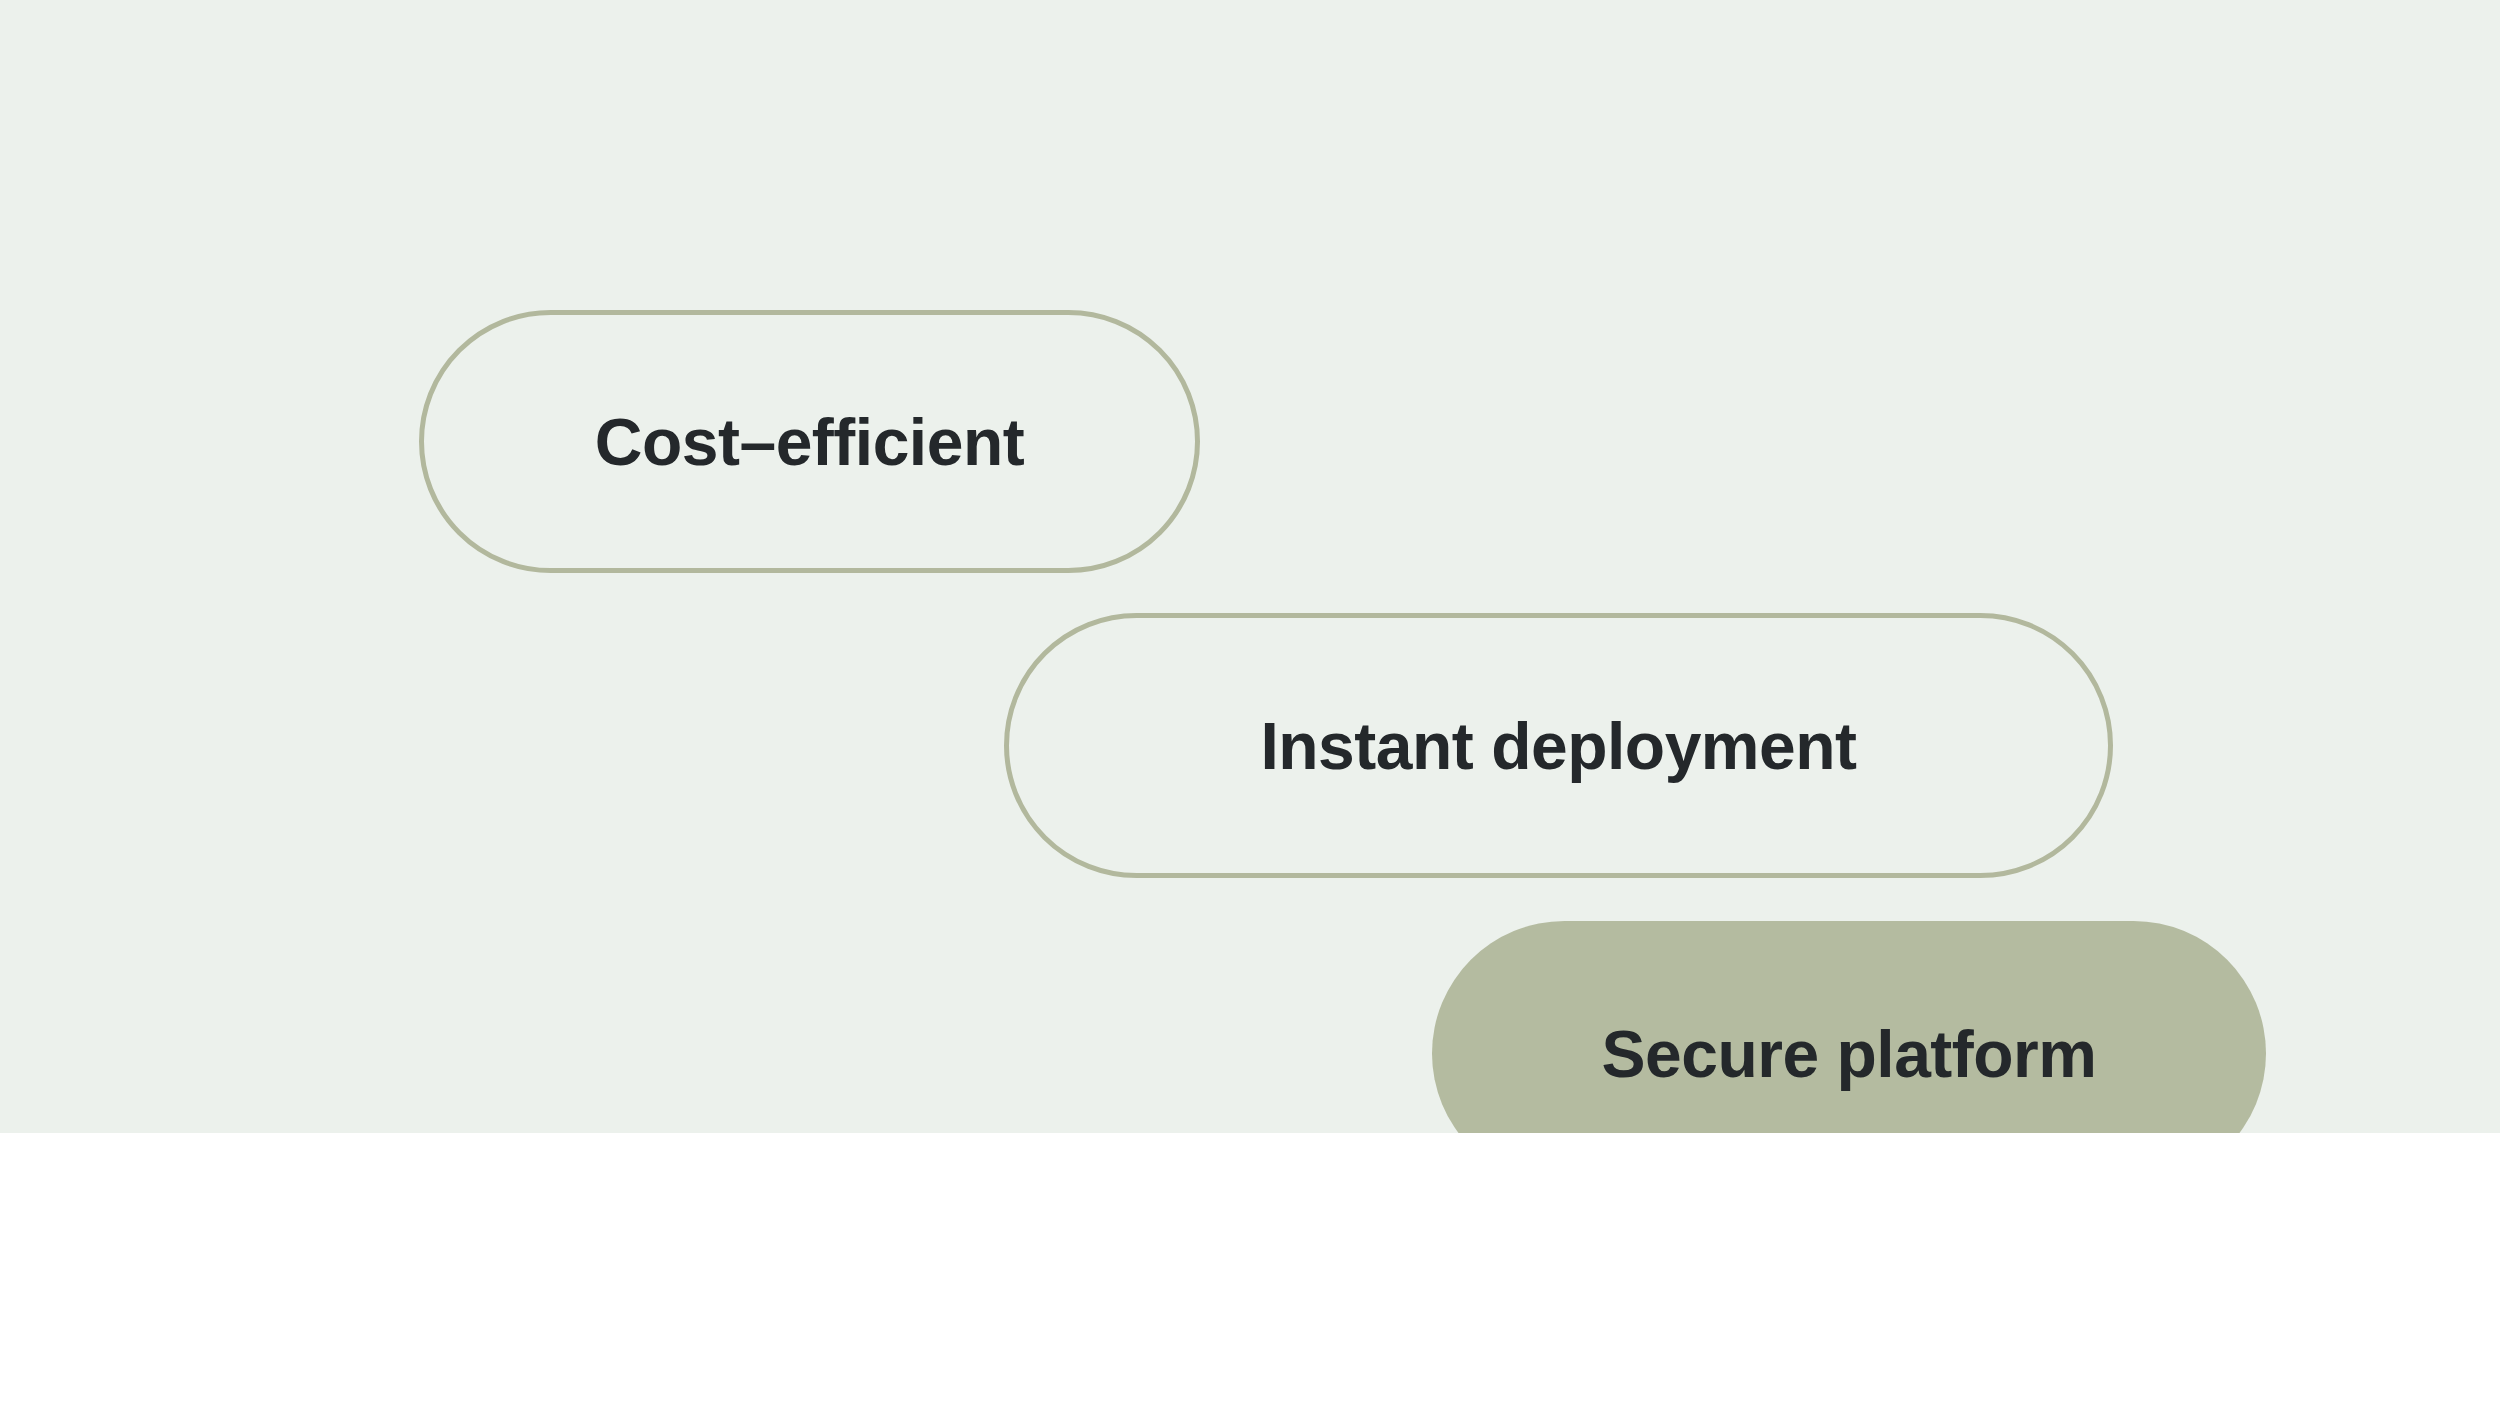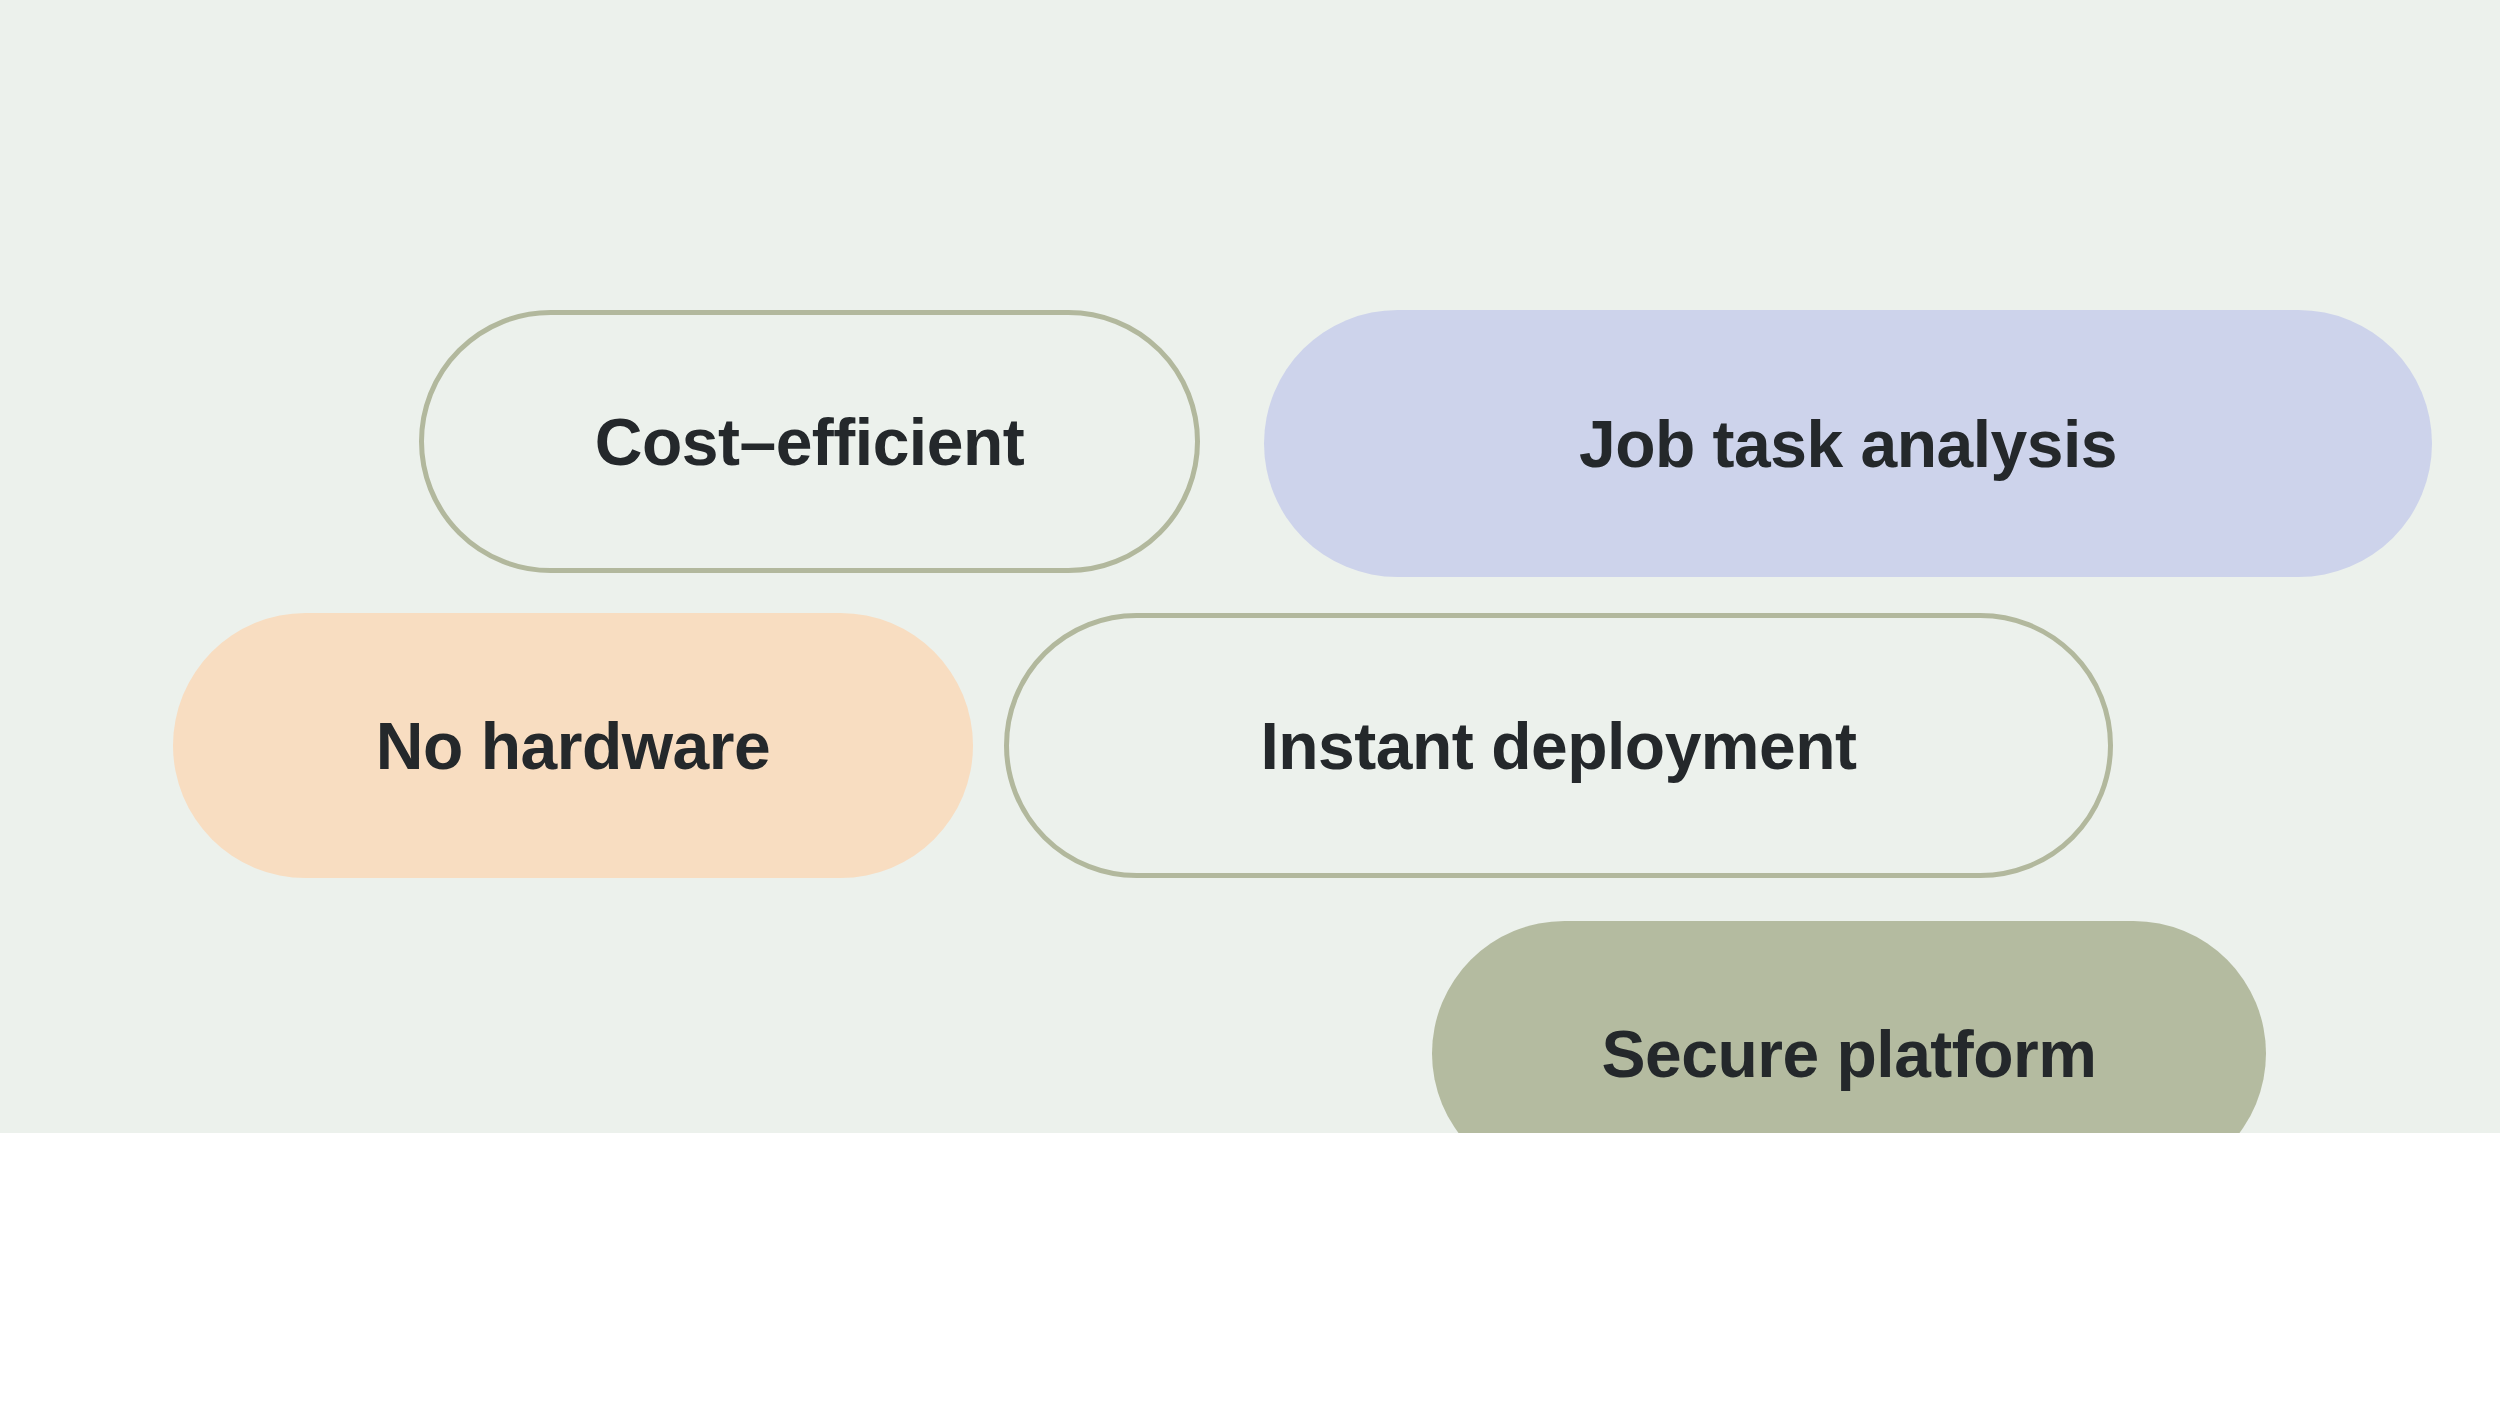--- a/index.html
+++ b/index.html
@@ -38,27 +38,21 @@
 </style>
 </head>
 <body>
 
 <div class="canvas" style="background: rgb(236, 241, 236); color: rgb(36, 40, 43);">
 
   <div class="pill pill-0" style="background: transparent; border-color: rgb(178, 184, 157);">
     <span class="pill-label">Cost–efficient</span>
   </div>
 
-  <div class="pill pill-1" style="background: rgb(205, 211, 235);">
-    <span class="pill-label">Job task analysis</span>
-  </div>
 
-  <div class="pill pill-2" style="background: rgb(248, 221, 193);">
-    <span class="pill-label">No hardware</span>
-  </div>
 
   <div class="pill pill-3" style="background: transparent; border-color: rgb(178, 184, 157);">
     <span class="pill-label">Instant deployment</span>
   </div>
 
 
   <div class="pill pill-5" style="background: rgb(180, 187, 160);">
     <span class="pill-label">Secure platform</span>
   </div>
 

